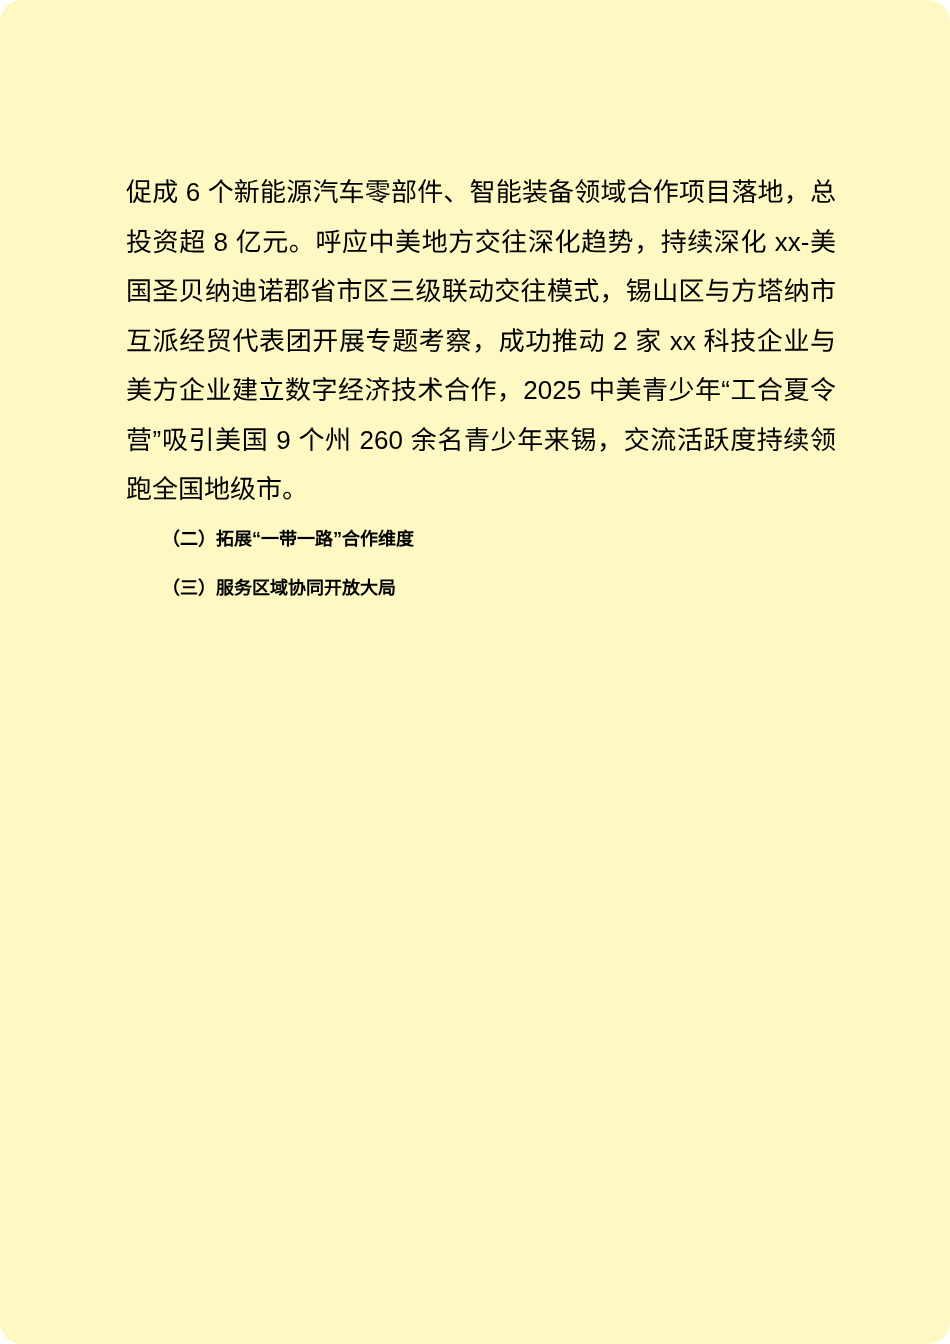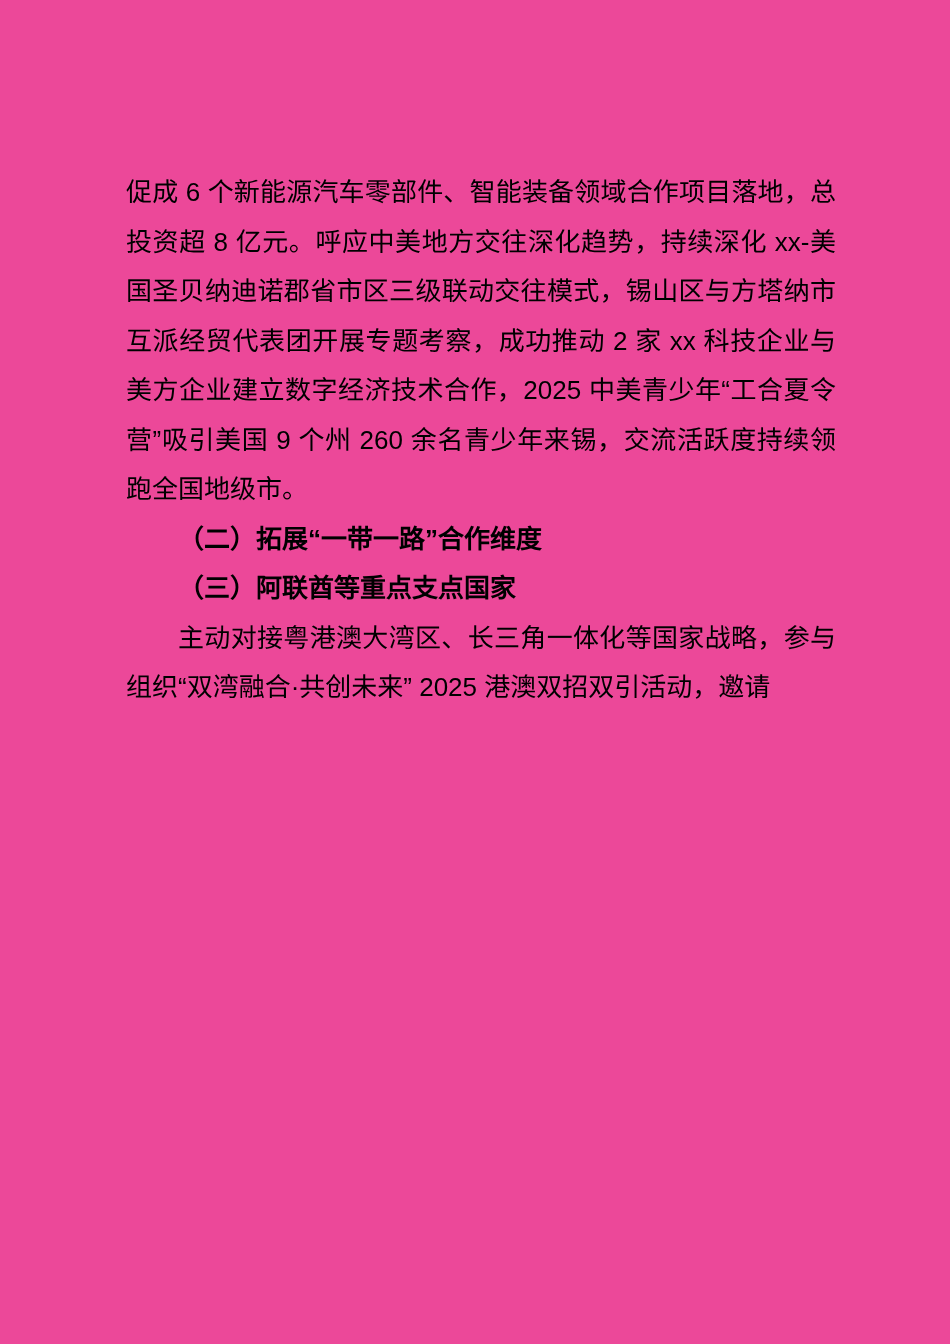--- a/index.html
+++ b/index.html
@@ -10,22 +10,23 @@
   body {
     width: 950px;
     height: 1344px;
     font-family: "Liberation Sans", sans-serif;
     color: #000000;
   }
   .page {
     position: relative;
     width: 950px;
     height: 1344px;
-    background: #ec4899;
+    background: #fef9c3;
     overflow: hidden;
+    border-radius: 22px;
   }
   .content {
     position: absolute;
     left: 126px;
     top: 168px;
     width: 710px;
   }
   .body-para {
     margin: 0;
     font-size: 26px;
@@ -35,37 +36,36 @@
     text-justify: inter-character;
     text-indent: 2em;
     word-break: break-all;
     color: #000000;
   }
   .body-para.no-indent {
     text-indent: 0;
   }
   .heading {
     margin: 0;
-    font-size: 26px;
+    font-size: 18px;
     line-height: 49.5px;
     font-weight: 700;
     text-indent: 2em;
     color: #000000;
     text-align: left;
   }
 </style>
 </head>
 <body>
 
 <div class="page">
   <div class="content">
 
     <p class="body-para no-indent">促成 6 个新能源汽车零部件、智能装备领域合作项目落地，总投资超 8 亿元。呼应中美地方交往深化趋势，持续深化 xx-美国圣贝纳迪诺郡省市区三级联动交往模式，锡山区与方塔纳市互派经贸代表团开展专题考察，成功推动 2 家 xx 科技企业与美方企业建立数字经济技术合作，2025 中美青少年“工合夏令营”吸引美国 9 个州 260 余名青少年来锡，交流活跃度持续领跑全国地级市。</p>
 
     <h2 class="heading">（二）拓展“一带一路”合作维度</h2>
 
 
-    <h2 class="heading">（三）阿联酋等重点支点国家</h2>
+    <h2 class="heading">（三）服务区域协同开放大局</h2>
 
-    <p class="body-para">主动对接粤港澳大湾区、长三角一体化等国家战略，参与组织“双湾融合·共创未来” 2025 港澳双招双引活动，邀请</p>
 
   </div>
 </div>
 
 </body></html>

